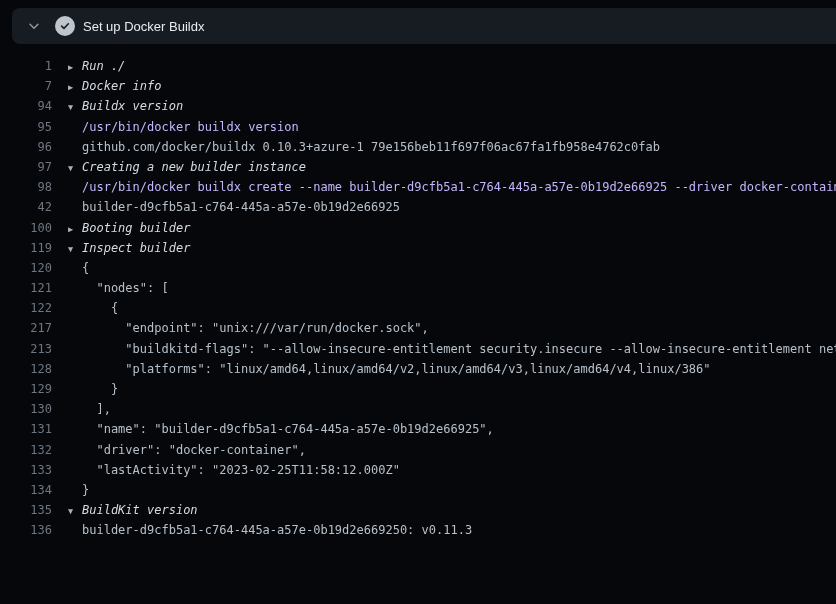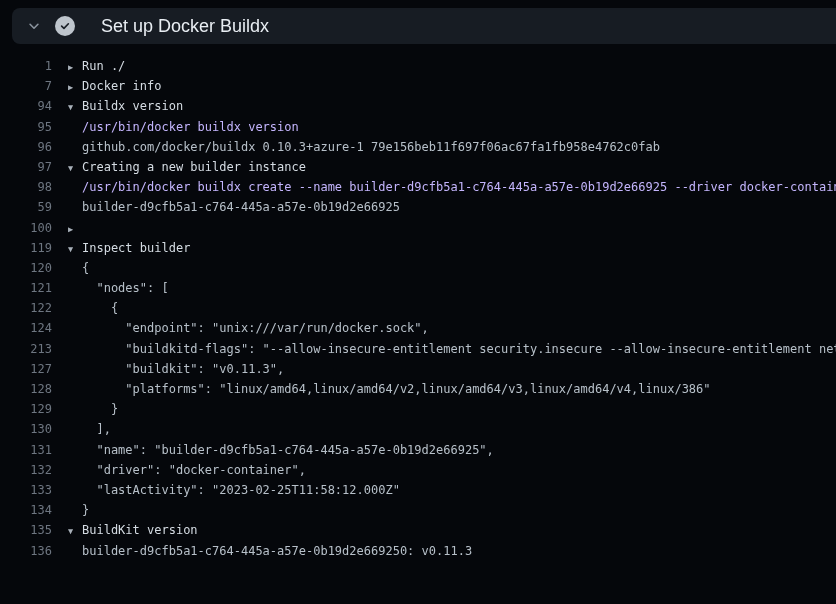--- a/index.html
+++ b/index.html
@@ -17,23 +17,23 @@
   .chevron {
     width:28px; height:36px; display:flex; align-items:center; justify-content:center;
     margin-left:8px; cursor:pointer;
   }
   .status-circle {
     width:20px; height:20px; border-radius:50%;
     background:#bec5cc; display:flex; align-items:center; justify-content:center;
     margin-left:7px; flex-shrink:0;
   }
   .step-title {
-    margin-left:26px;
+    margin-left:8px;
     font-family:"Liberation Sans","DejaVu Sans",sans-serif;
-    font-size:18px; font-weight:500; color:#e8edf2;
+    font-size:13px; font-weight:500; color:#e8edf2;
     white-space:nowrap;
     text-align:right;
   }
   .log-area {
     position:absolute; top:44px; left:0; right:0; bottom:0;
     padding-top:12px; overflow:hidden;
   }
   .log-line {
     display:flex; align-items:baseline;
     height:20.2px; line-height:20.2px;
@@ -41,21 +41,21 @@
   }
   .log-line .lineno {
     display:inline-block; width:52px; flex-shrink:0;
     text-align:right; color:#6e7681; cursor:pointer;
   }
   .log-line .marker {
     display:inline-block; width:14px; flex-shrink:0;
     margin-left:16px; font-size:8.5px; color:#a9b1ba;
   }
   .log-line .text { white-space:pre; }
-  .log-line.t-group .text { color:#d5dce3; }
+  .log-line.t-group .text { color:#d5dce3;font-style:italic; }
   .log-line.t-group { cursor:pointer; }
   .log-line.t-command .text { color:#c4b5fd; }
   .log-line.t-output .text { color:#b7c0c9; }
 </style>
 </head>
 <body>
 
 <div class="step-header">
   <span class="chevron">
     <svg width="14" height="14" viewBox="0 0 16 16" fill="none">
@@ -71,29 +71,28 @@
 </div>
 
 <div class="log-area" id="log-area">
     <div class="log-line t-group"><span class="lineno">1</span><span class="marker">▶</span><span class="text">Run ./</span></div>
     <div class="log-line t-group"><span class="lineno">7</span><span class="marker">▶</span><span class="text">Docker info</span></div>
     <div class="log-line t-group"><span class="lineno">94</span><span class="marker">▼</span><span class="text">Buildx version</span></div>
     <div class="log-line t-command"><span class="lineno">95</span><span class="marker"></span><span class="text">/usr/bin/docker buildx version</span></div>
     <div class="log-line t-output"><span class="lineno">96</span><span class="marker"></span><span class="text">github.com/docker/buildx 0.10.3+azure-1 79e156beb11f697f06ac67fa1fb958e4762c0fab</span></div>
     <div class="log-line t-group"><span class="lineno">97</span><span class="marker">▼</span><span class="text">Creating a new builder instance</span></div>
     <div class="log-line t-command"><span class="lineno">98</span><span class="marker"></span><span class="text">/usr/bin/docker buildx create --name builder-d9cfb5a1-c764-445a-a57e-0b19d2e66925 --driver docker-container</span></div>
-    <div class="log-line t-output"><span class="lineno">59</span><span class="marker"></span><span class="text">builder-d9cfb5a1-c764-445a-a57e-0b19d2e66925</span></div>
-    <div class="log-line t-group"><span class="lineno">100</span><span class="marker">▶</span></div>
+    <div class="log-line t-output"><span class="lineno">42</span><span class="marker"></span><span class="text">builder-d9cfb5a1-c764-445a-a57e-0b19d2e66925</span></div>
+    <div class="log-line t-group"><span class="lineno">100</span><span class="marker">▶</span><span class="text">Booting builder</span></div>
     <div class="log-line t-group"><span class="lineno">119</span><span class="marker">▼</span><span class="text">Inspect builder</span></div>
     <div class="log-line t-output"><span class="lineno">120</span><span class="marker"></span><span class="text">{</span></div>
     <div class="log-line t-output"><span class="lineno">121</span><span class="marker"></span><span class="text">  "nodes": [</span></div>
     <div class="log-line t-output"><span class="lineno">122</span><span class="marker"></span><span class="text">    {</span></div>
-    <div class="log-line t-output"><span class="lineno">124</span><span class="marker"></span><span class="text">      "endpoint": "unix:///var/run/docker.sock",</span></div>
+    <div class="log-line t-output"><span class="lineno">217</span><span class="marker"></span><span class="text">      "endpoint": "unix:///var/run/docker.sock",</span></div>
     <div class="log-line t-output"><span class="lineno">213</span><span class="marker"></span><span class="text">      "buildkitd-flags": "--allow-insecure-entitlement security.insecure --allow-insecure-entitlement network.host",</span></div>
-    <div class="log-line t-output"><span class="lineno">127</span><span class="marker"></span><span class="text">      "buildkit": "v0.11.3",</span></div>
     <div class="log-line t-output"><span class="lineno">128</span><span class="marker"></span><span class="text">      "platforms": "linux/amd64,linux/amd64/v2,linux/amd64/v3,linux/amd64/v4,linux/386"</span></div>
     <div class="log-line t-output"><span class="lineno">129</span><span class="marker"></span><span class="text">    }</span></div>
     <div class="log-line t-output"><span class="lineno">130</span><span class="marker"></span><span class="text">  ],</span></div>
     <div class="log-line t-output"><span class="lineno">131</span><span class="marker"></span><span class="text">  "name": "builder-d9cfb5a1-c764-445a-a57e-0b19d2e66925",</span></div>
     <div class="log-line t-output"><span class="lineno">132</span><span class="marker"></span><span class="text">  "driver": "docker-container",</span></div>
     <div class="log-line t-output"><span class="lineno">133</span><span class="marker"></span><span class="text">  "lastActivity": "2023-02-25T11:58:12.000Z"</span></div>
     <div class="log-line t-output"><span class="lineno">134</span><span class="marker"></span><span class="text">}</span></div>
     <div class="log-line t-group"><span class="lineno">135</span><span class="marker">▼</span><span class="text">BuildKit version</span></div>
     <div class="log-line t-output"><span class="lineno">136</span><span class="marker"></span><span class="text">builder-d9cfb5a1-c764-445a-a57e-0b19d2e669250: v0.11.3</span></div>
   </div>

